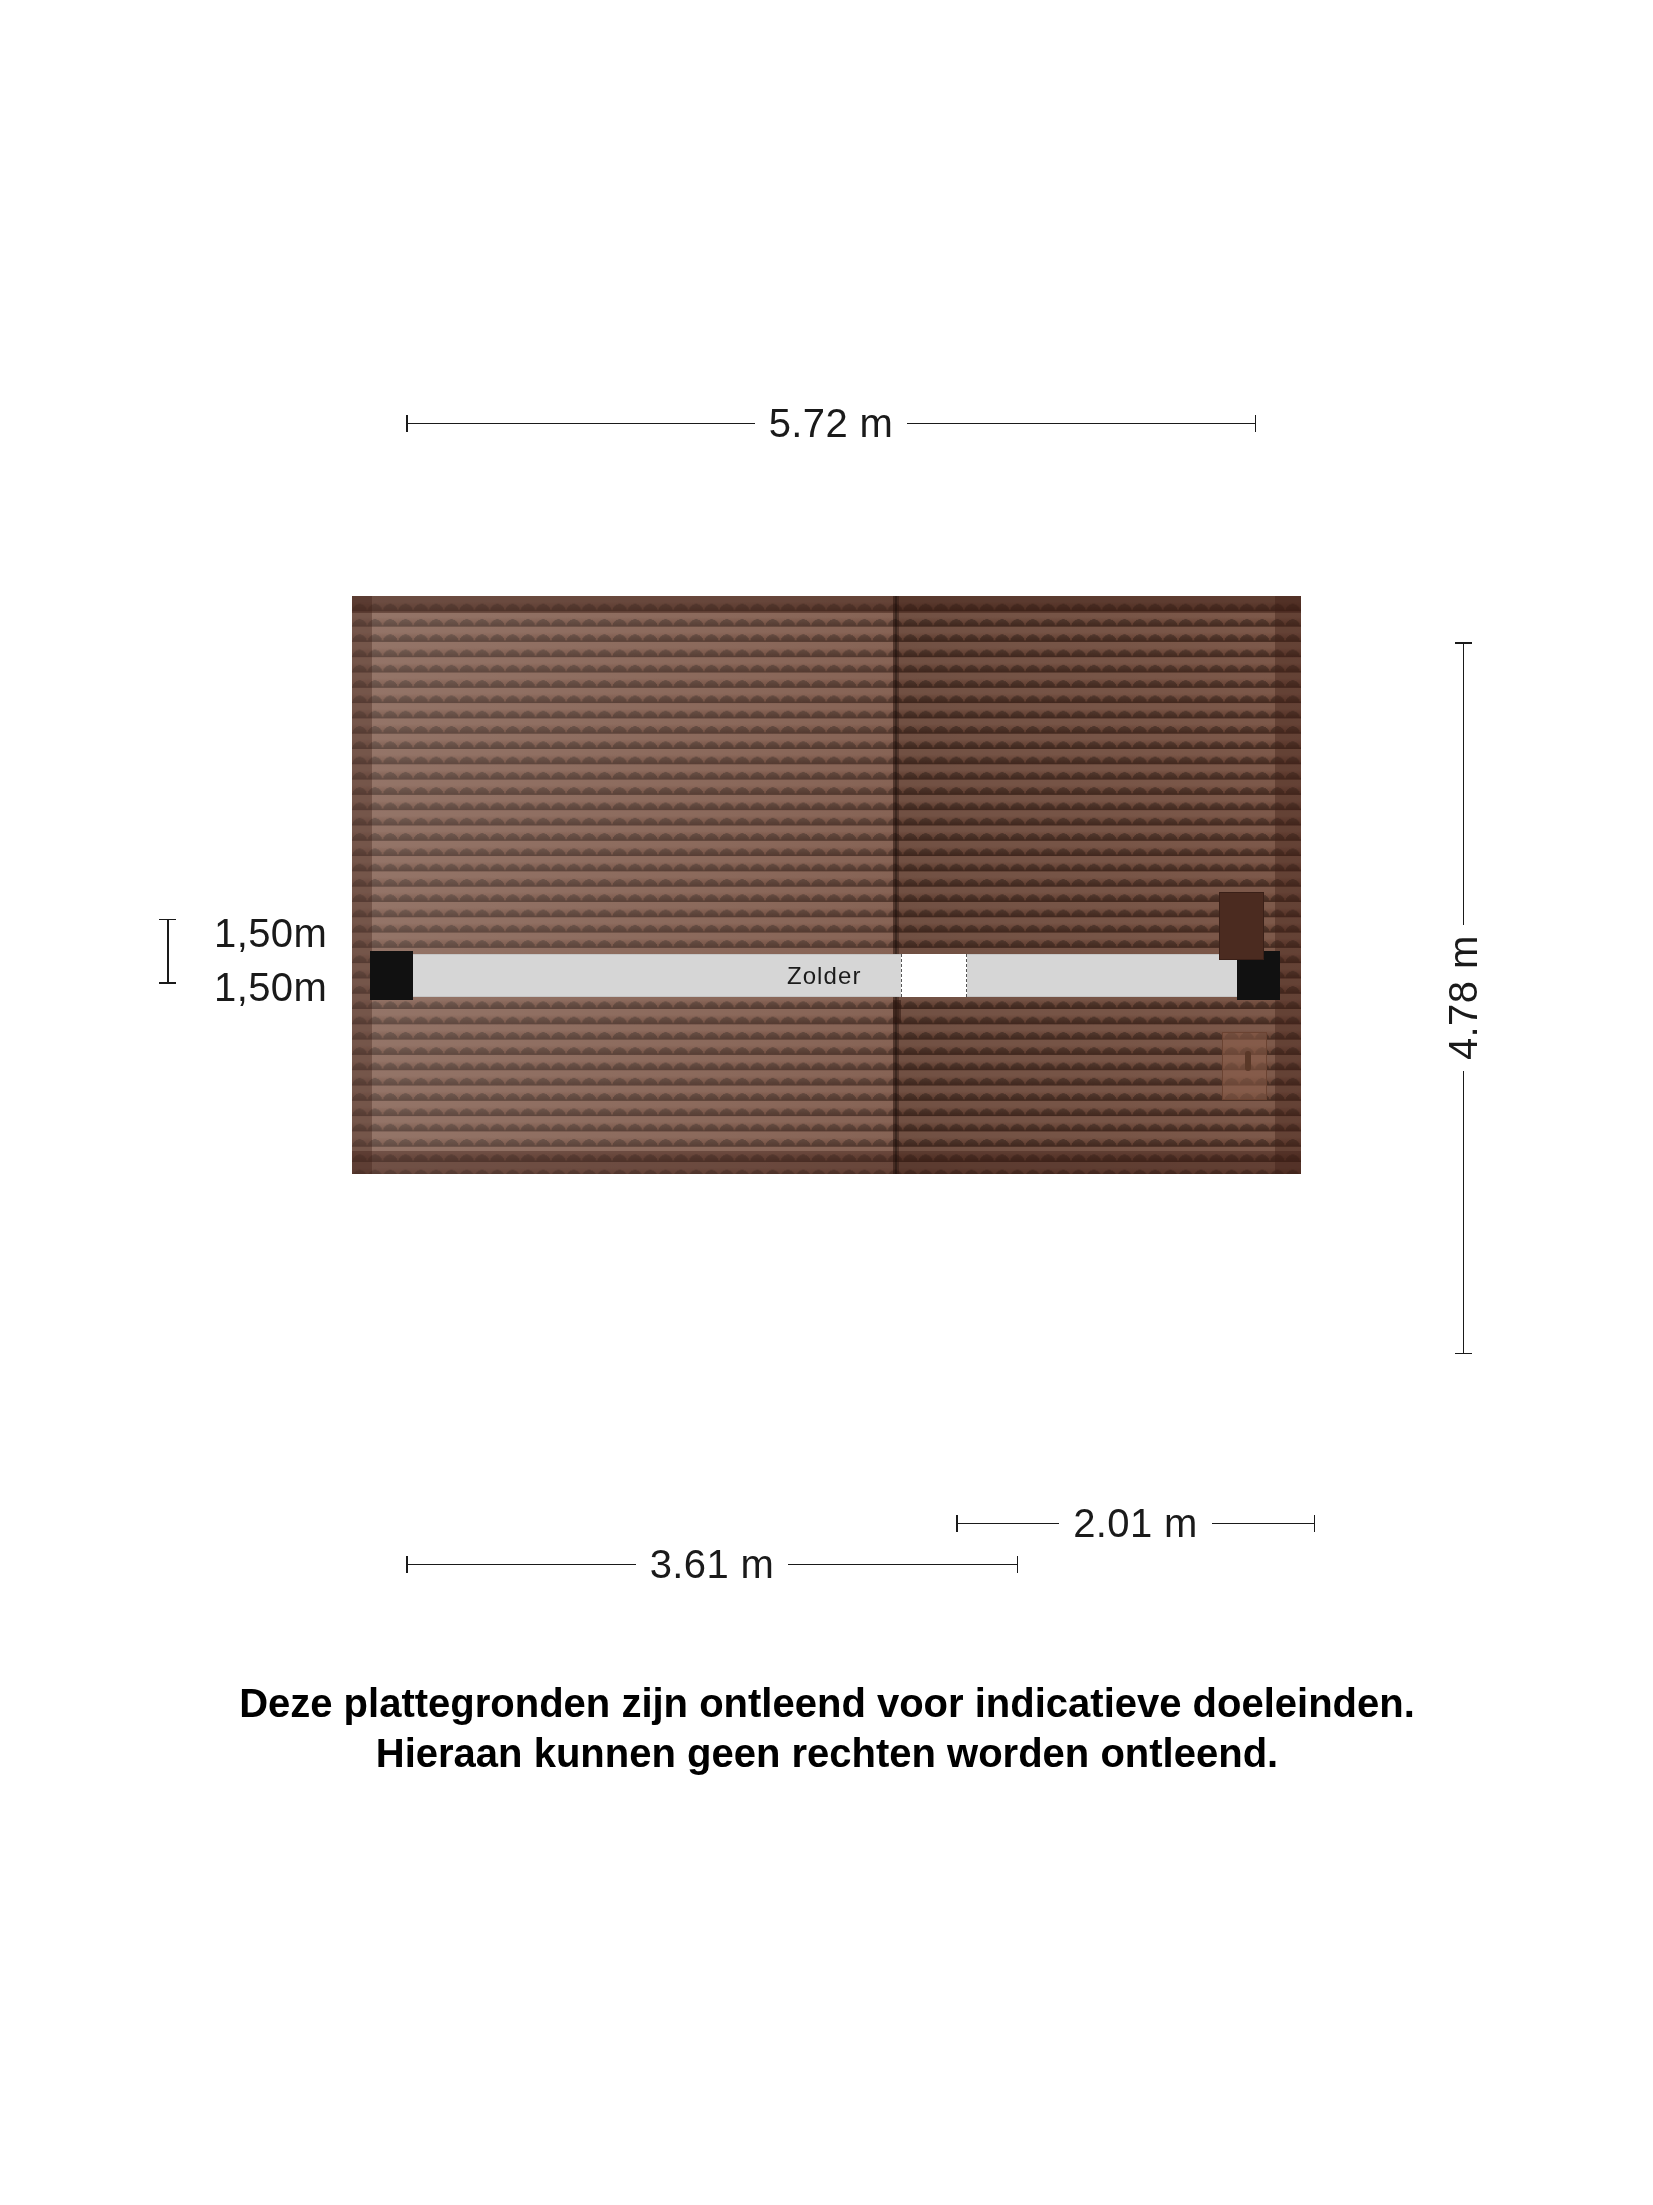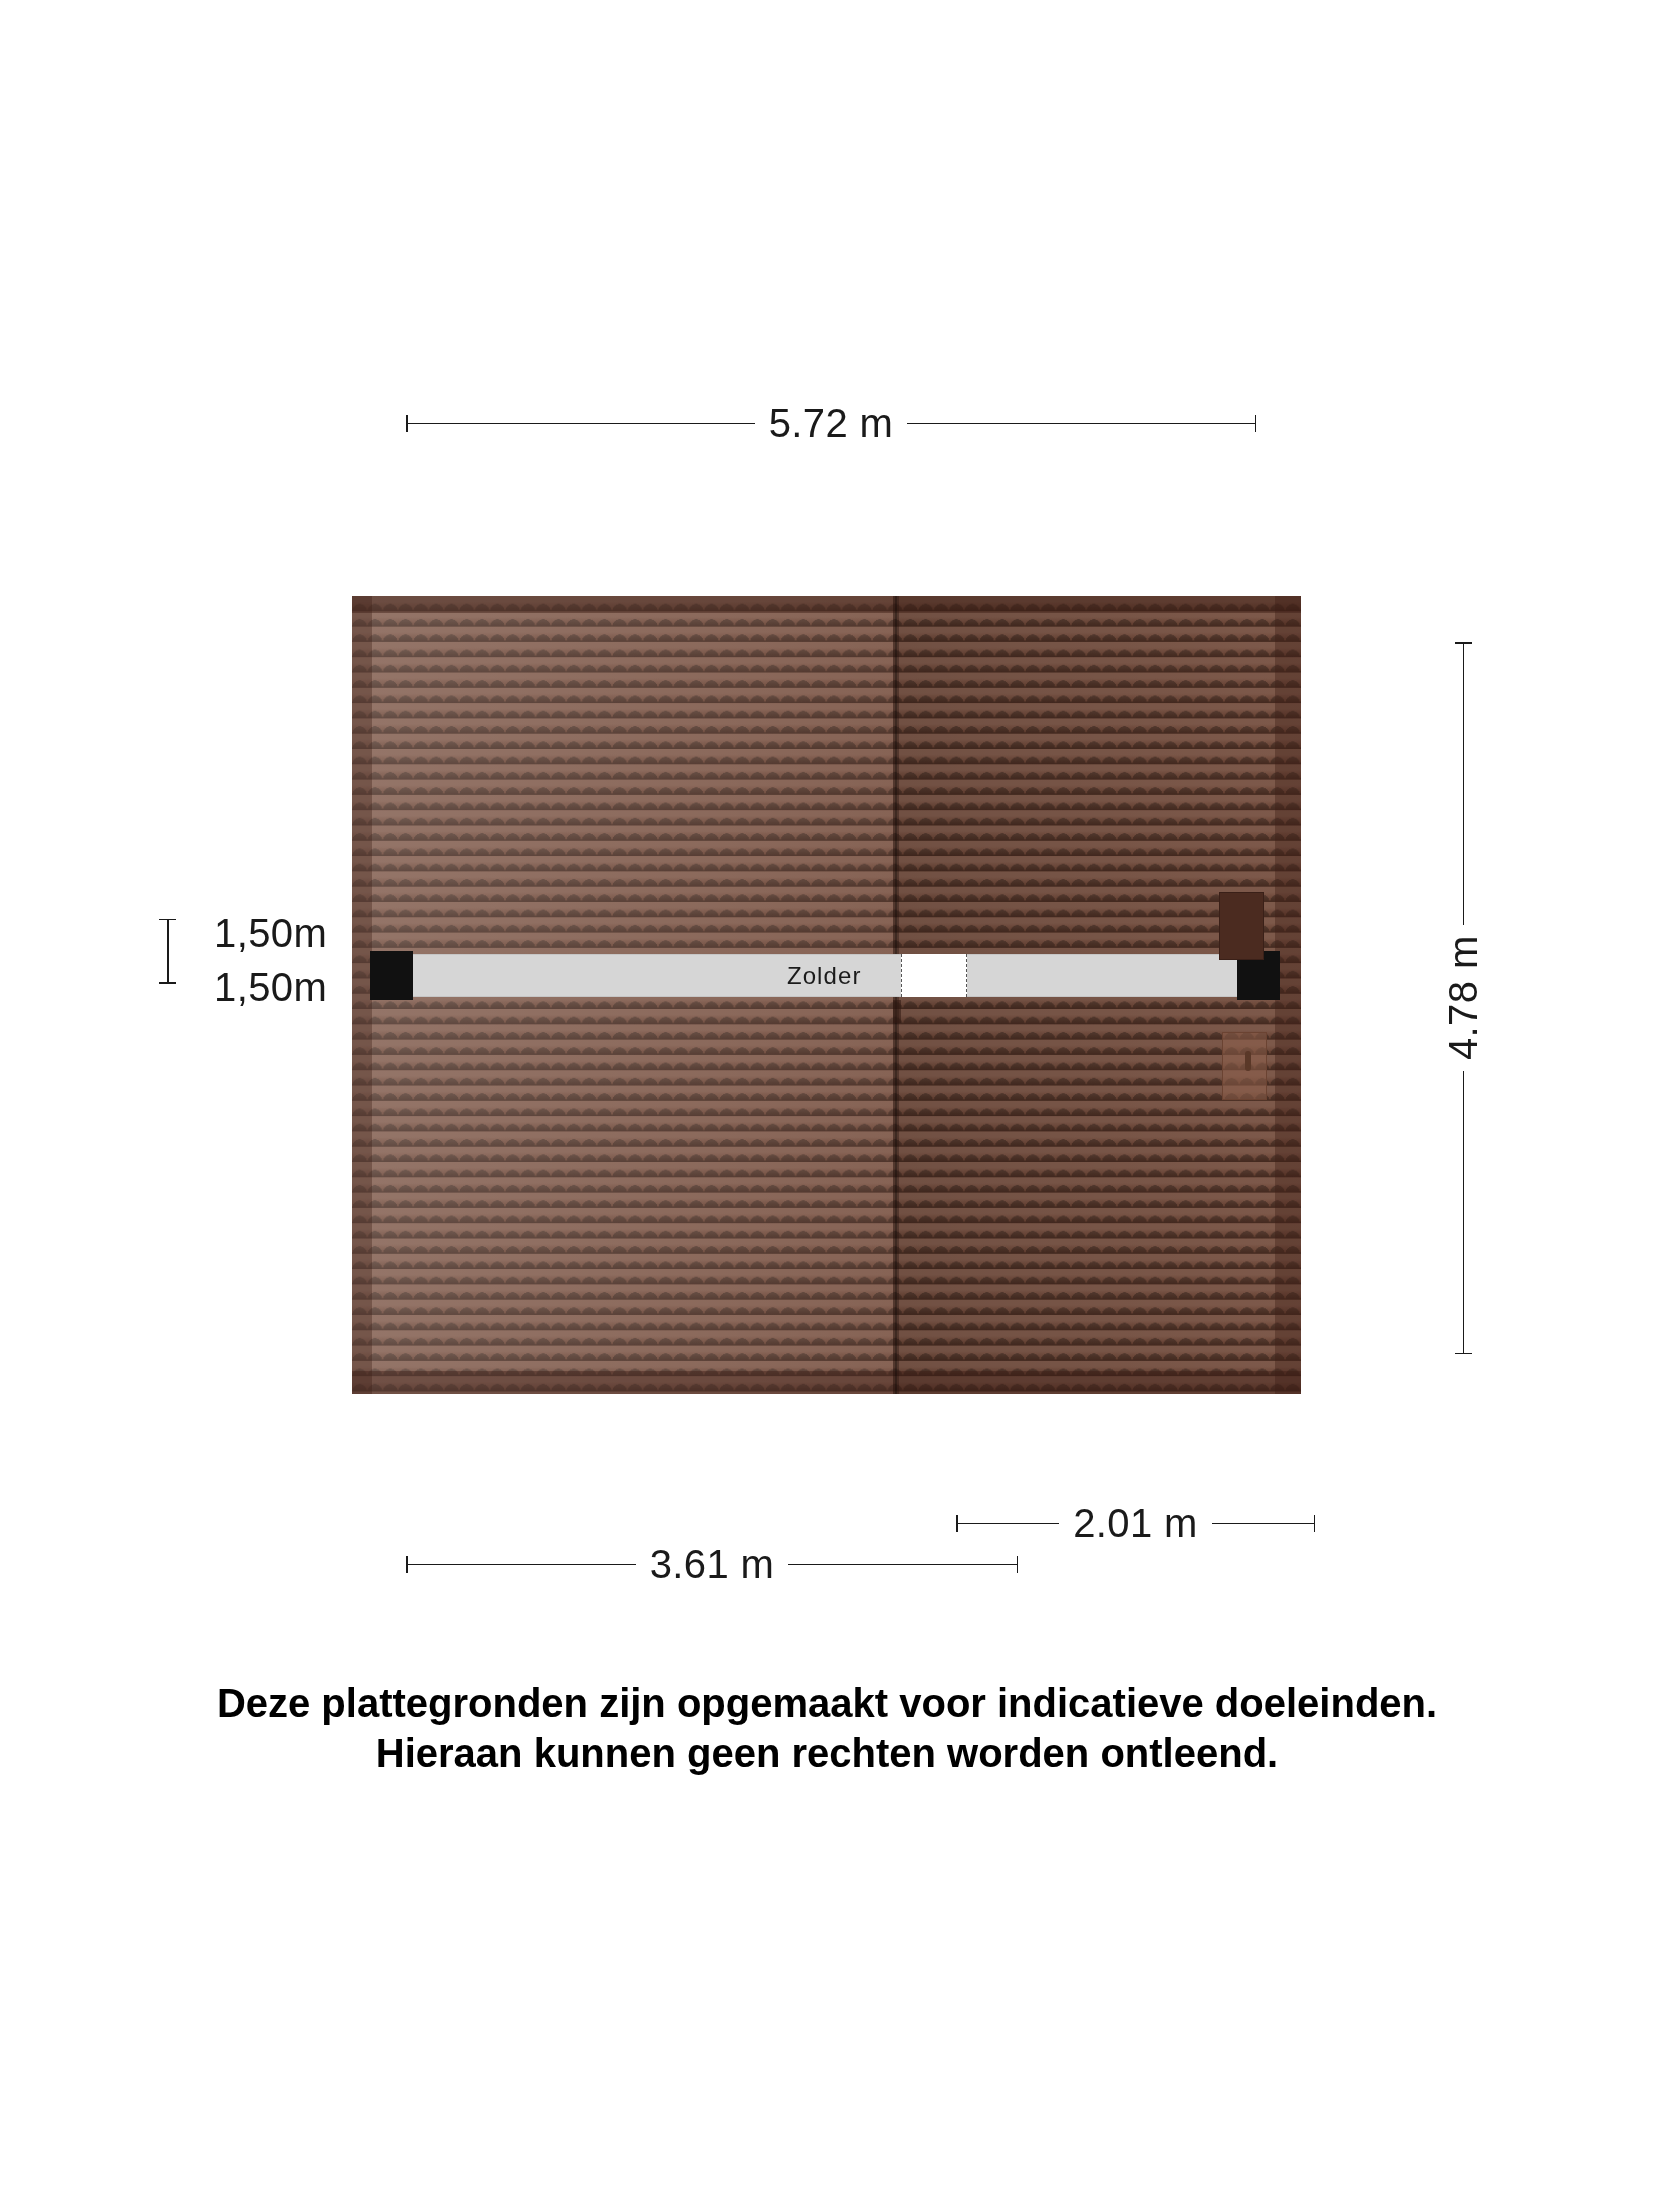--- a/index.html
+++ b/index.html
@@ -66,21 +66,21 @@
     transform: rotate(180deg);
     padding: 10.7px 0;
   }
 
   
   #plan {
     position: absolute;
     left: 352px;
     top: 596px;
     width: 949px;
-    height: 798px;
+    height: 578px;
   }
   .roof-base {
     position: absolute;
     inset: 0;
     background: #6f4433;
   }
   .roof-tiles {
     position: absolute;
     inset: 0;
     background-image:
@@ -295,16 +295,16 @@
 
 <div class="dim-h" style="left:956px; top:1512px; width:359px;">
   <div class="cap"></div>
   <div class="seg"></div>
   <div class="dim-label">2.01 m</div>
   <div class="seg"></div>
   <div class="cap"></div>
 </div>
 
 <div id="footer-note">
-  <div>Deze plattegronden zijn opgemaakt voor indicatieve doeleinden.</div>
+  <div>Deze plattegronden zijn ontleend voor indicatieve doeleinden.</div>
   <div>Hieraan kunnen geen rechten worden ontleend.</div>
 </div>
 
 
 </body></html>

